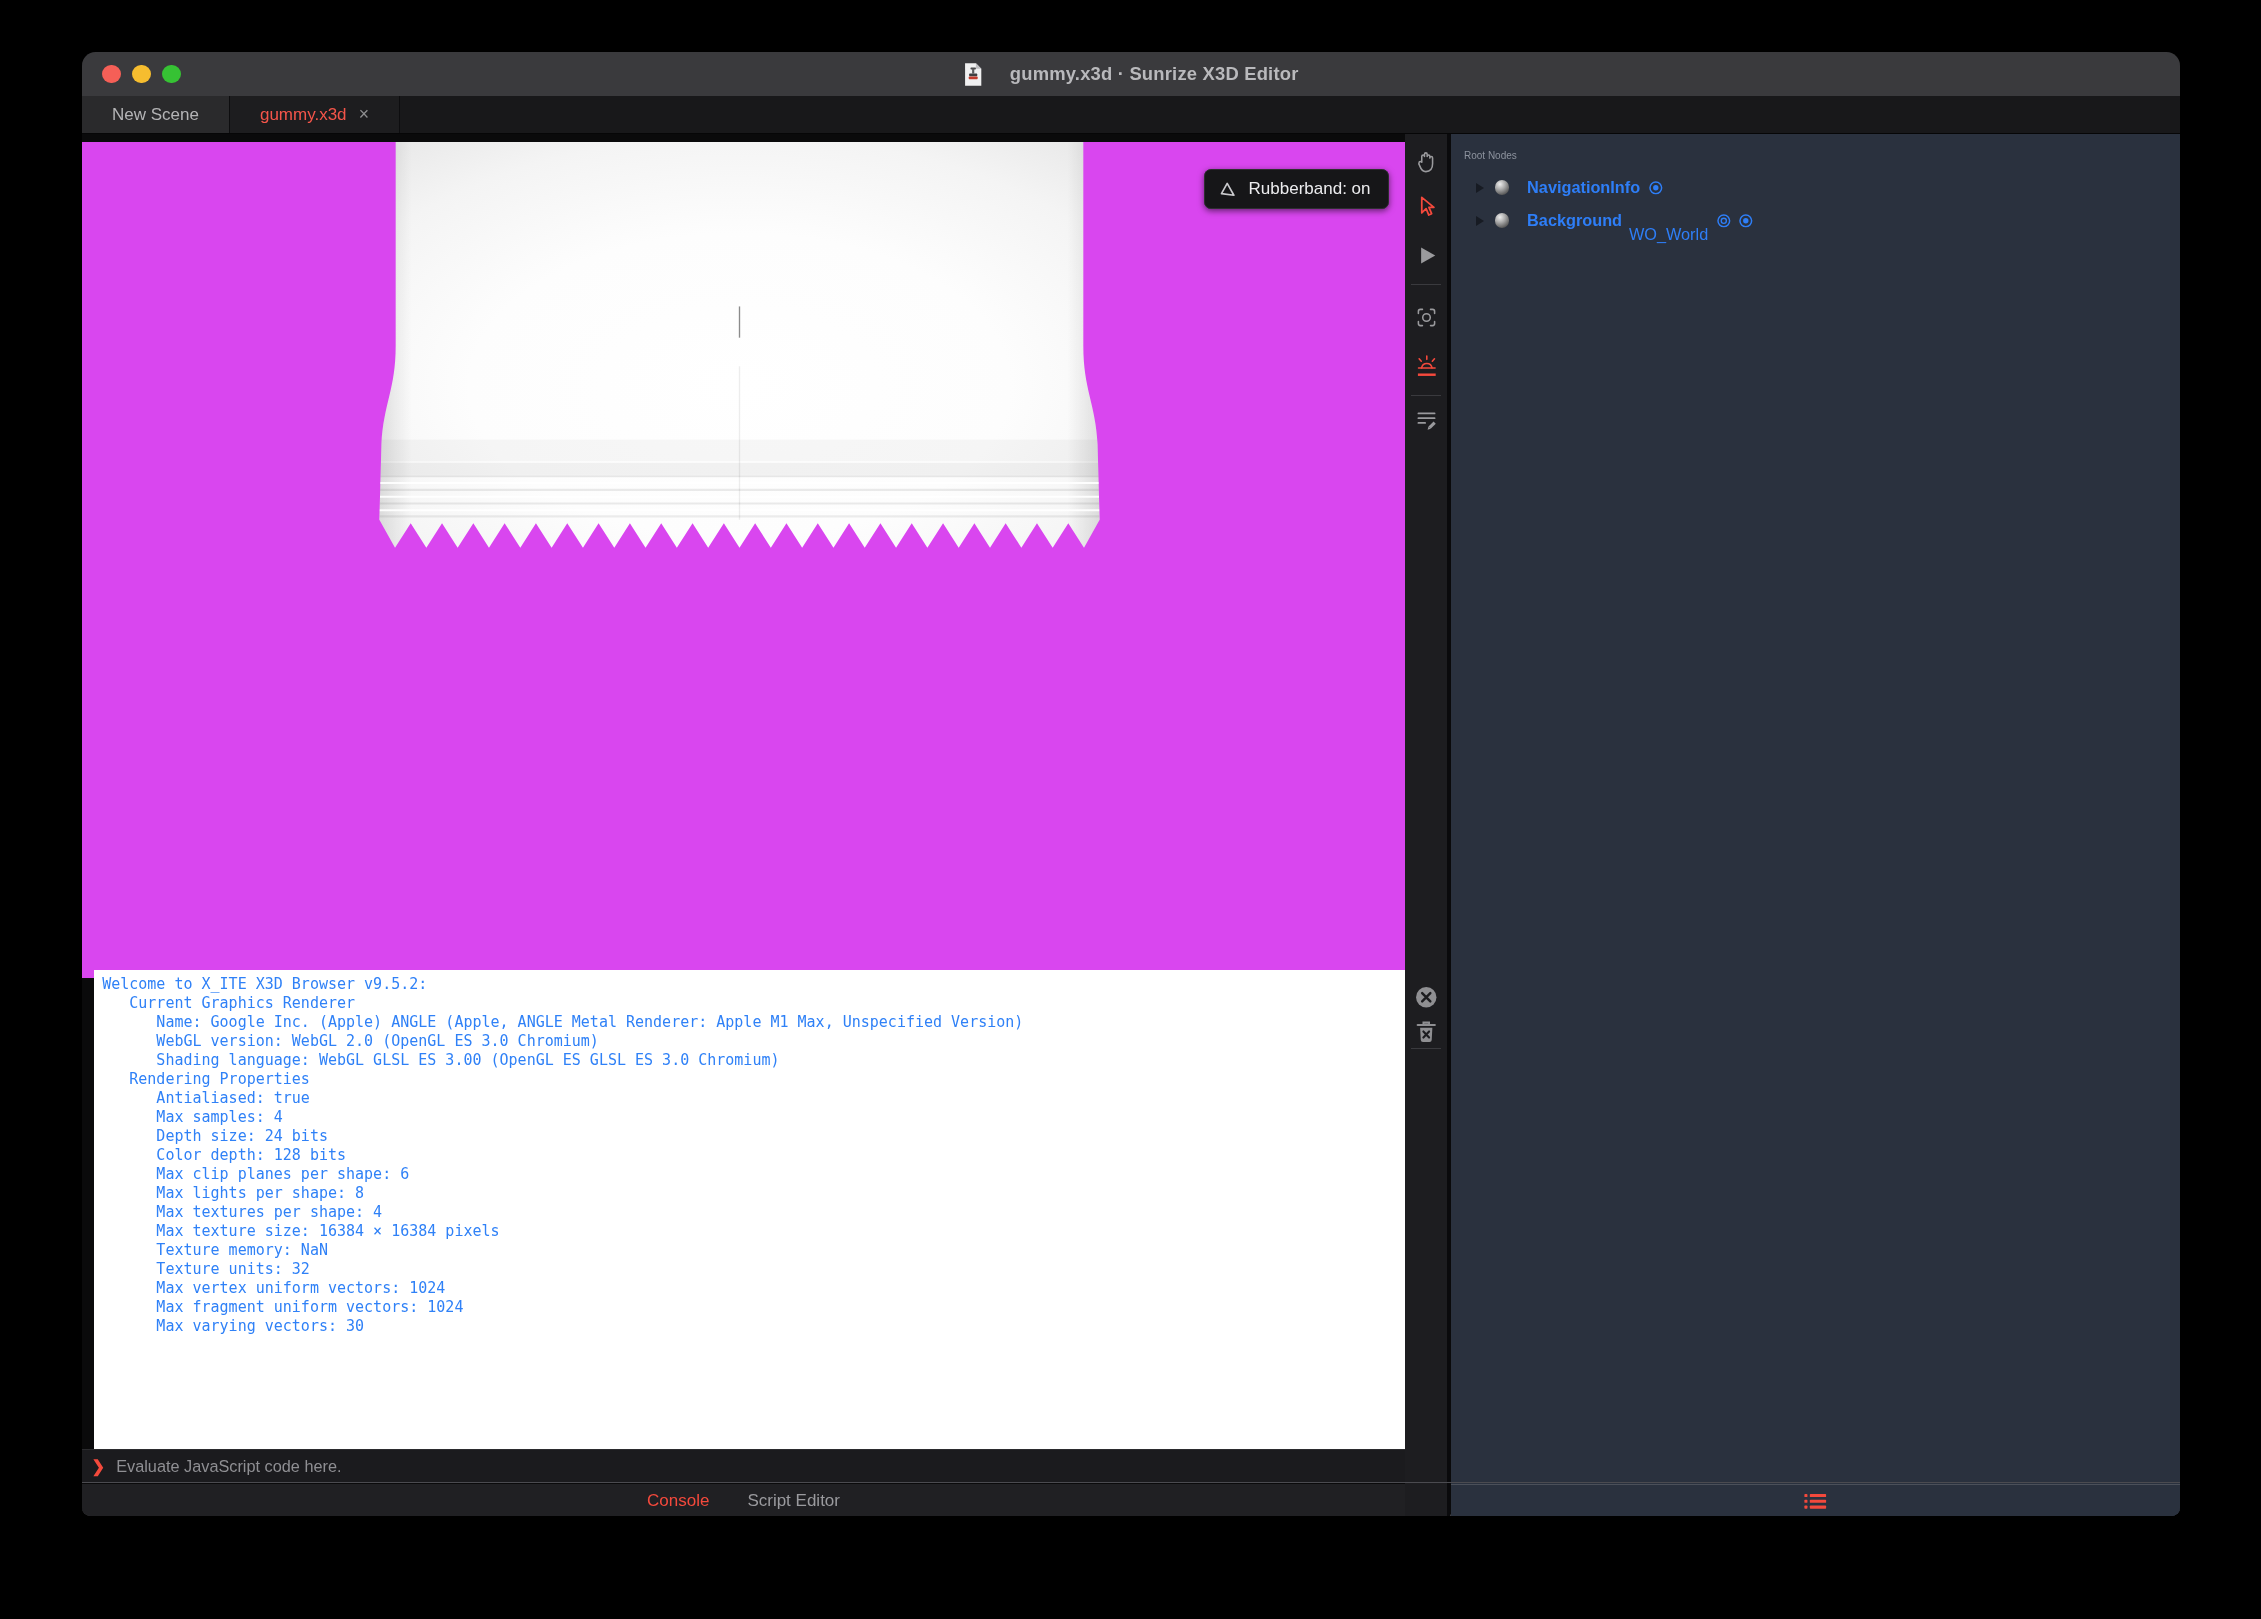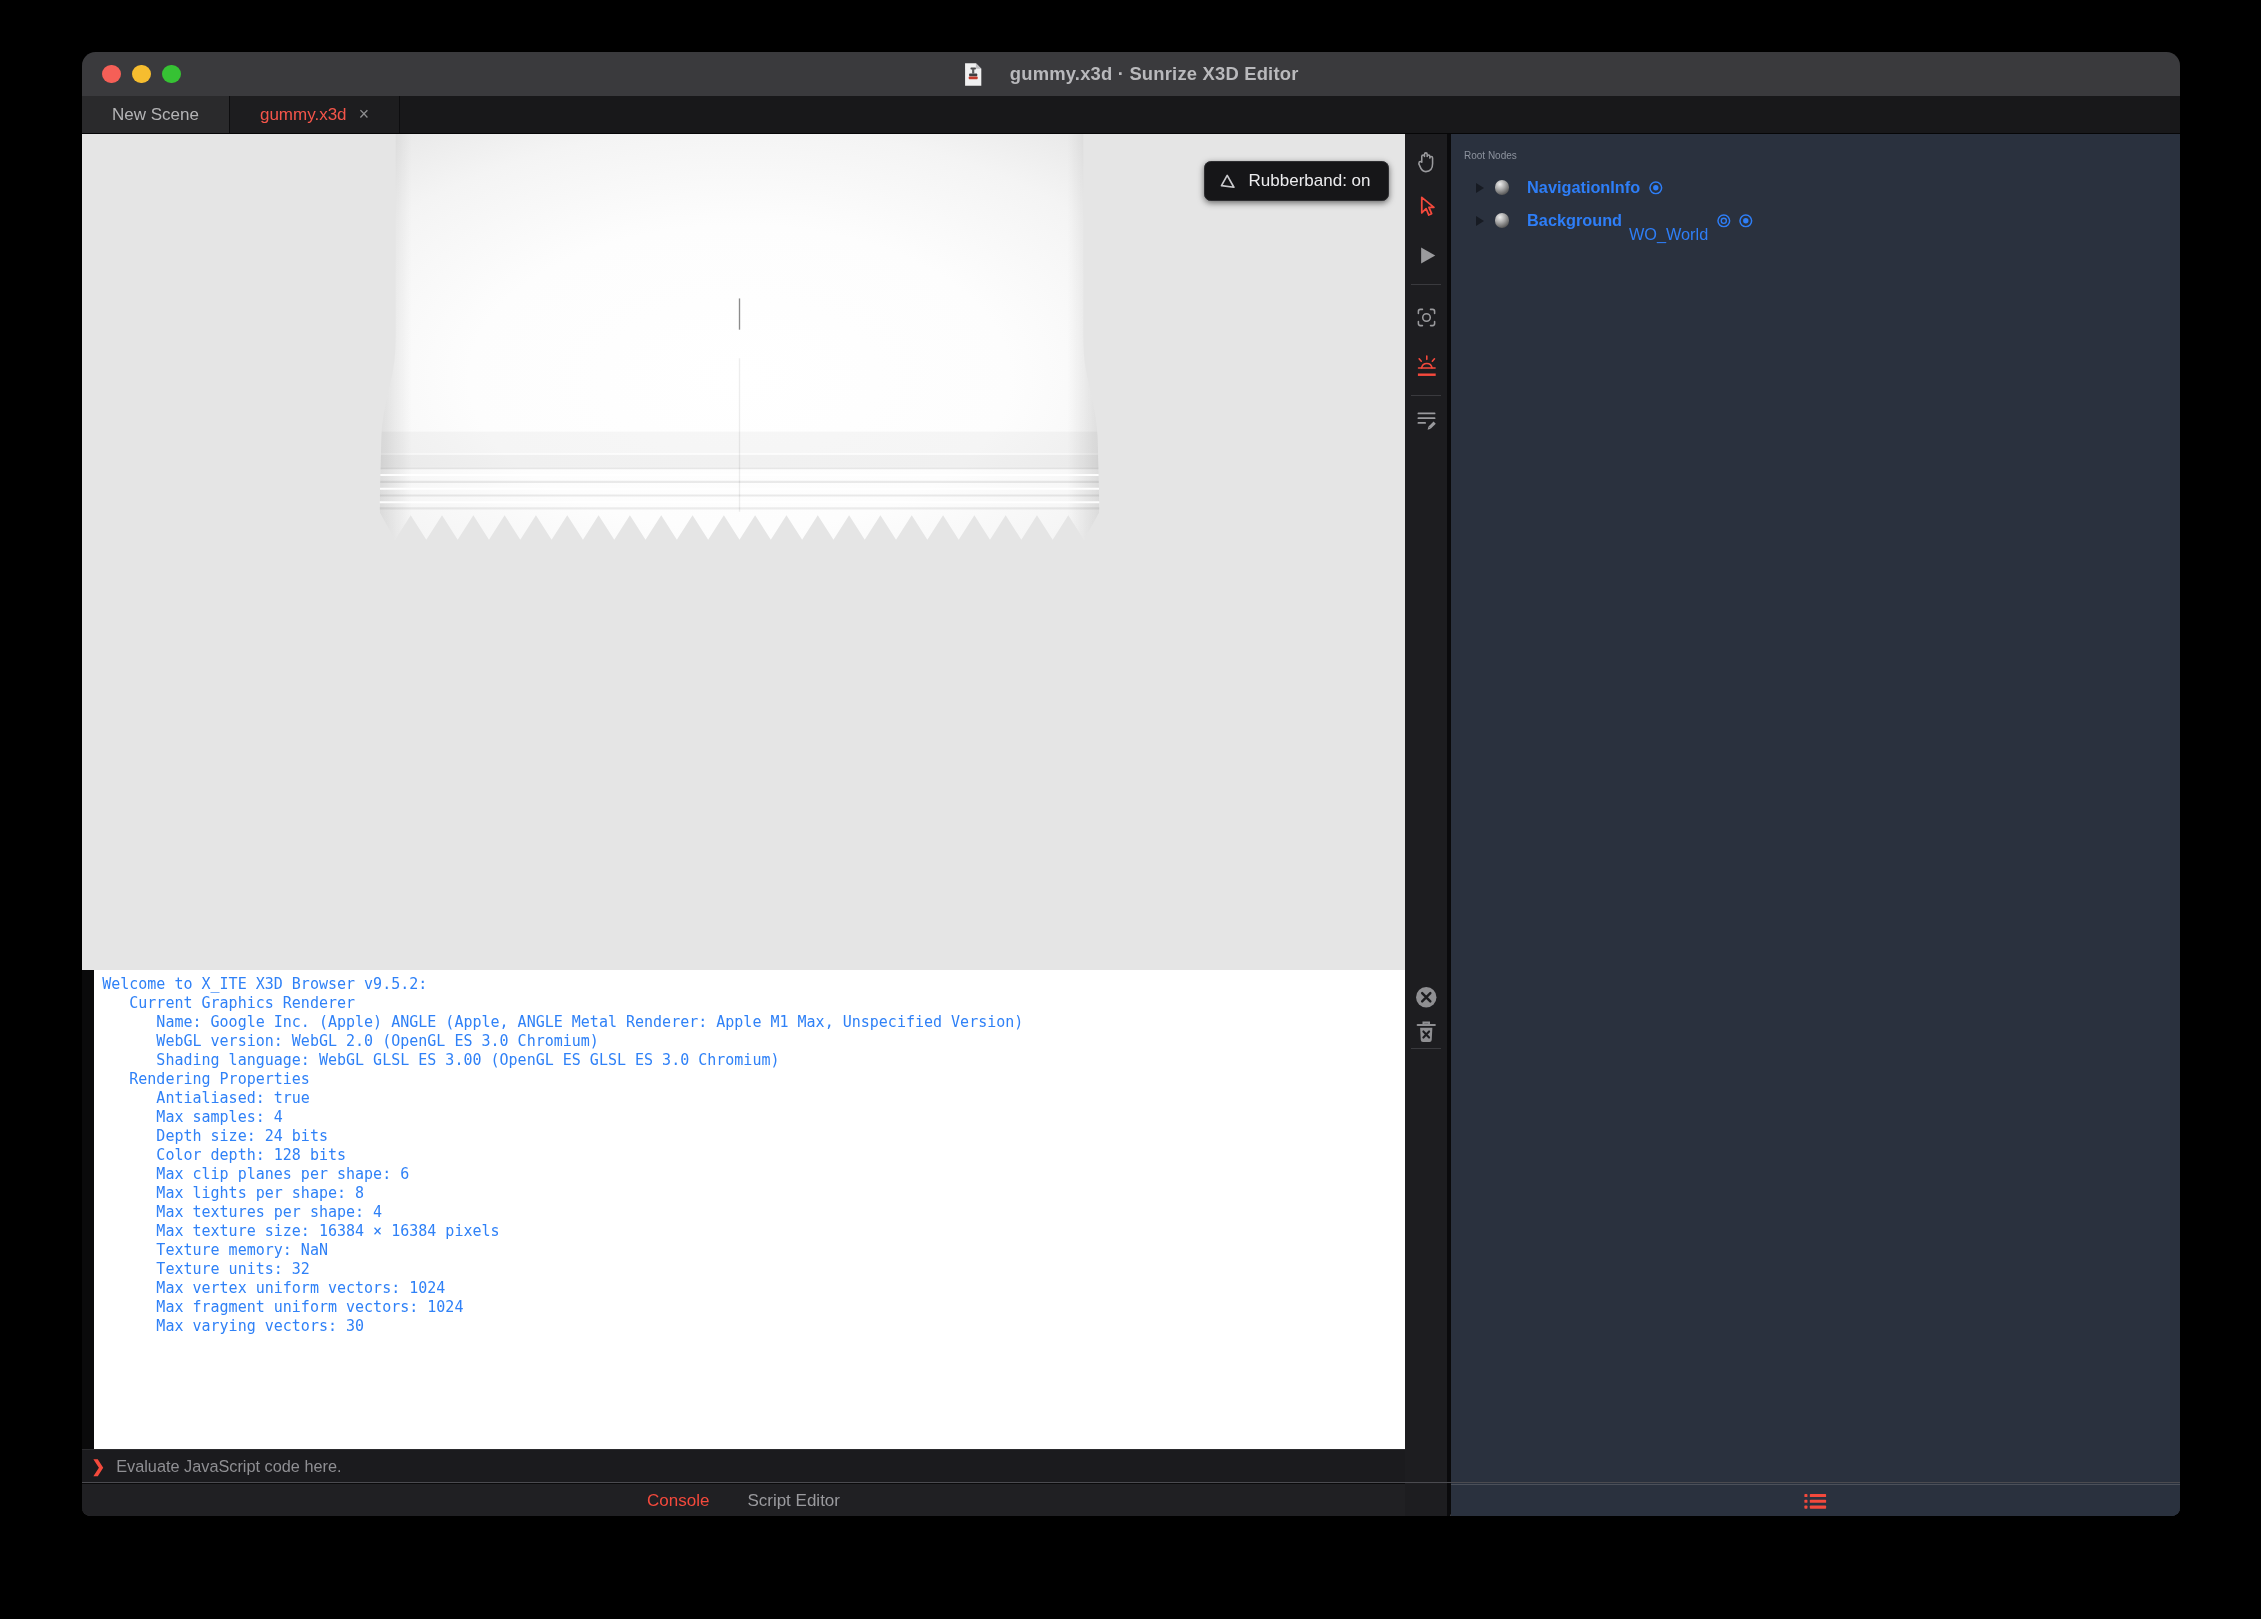--- a/index.html
+++ b/index.html
@@ -27,21 +27,21 @@
          padding:16px 30px; font-size:17px; border-right:0.7px solid #0d0d0f; cursor:default; }
   .tab.inactive { background:#2a2a2c; color:#b4b4b6; }
   .tab.active { background:#1d1d1f; color:#f5554a; }
   .tab-close { color:#8e8e90; font-size:17.7px; line-height:1; }
 
   
   .content { position:absolute; left:0; top:82px; width:100%; height:1383px; }
 
   .left-col { position:absolute; left:0; top:0; width:1323px; height:100%; }
 
-  .viewport { position:absolute; left:0; top:0; width:1323px; height:836px; background:#e5e5e5; overflow:hidden; }
+  .viewport { position:absolute; left:0; top:8px; width:1323px; height:836px; background:#d946ef; overflow:hidden; }
   .bag { position:absolute; left:293px; top:0; width:729px; height:407px; }
 
   .rubberband { position:absolute; left:1122px; top:27px; height:40px; padding:0 17.7px 0 12.2px;
                 display:flex; align-items:center; gap:11px; background:#161618;
                 border:0.7px solid #2e2e31; border-radius:6.8px; box-shadow:0 2px 6.8px rgba(0,0,0,.55); }
   .rubberband span { color:#ececee; font-size:17px; }
 
   .console { position:absolute; left:12px; top:836px; width:1323px; height:479px; background:#ffffff;
              overflow:hidden; padding:5.4px 0 0 8.2px; }
   .cline { white-space:pre; font-family:"DejaVu Sans Mono", monospace; font-size:15px;

